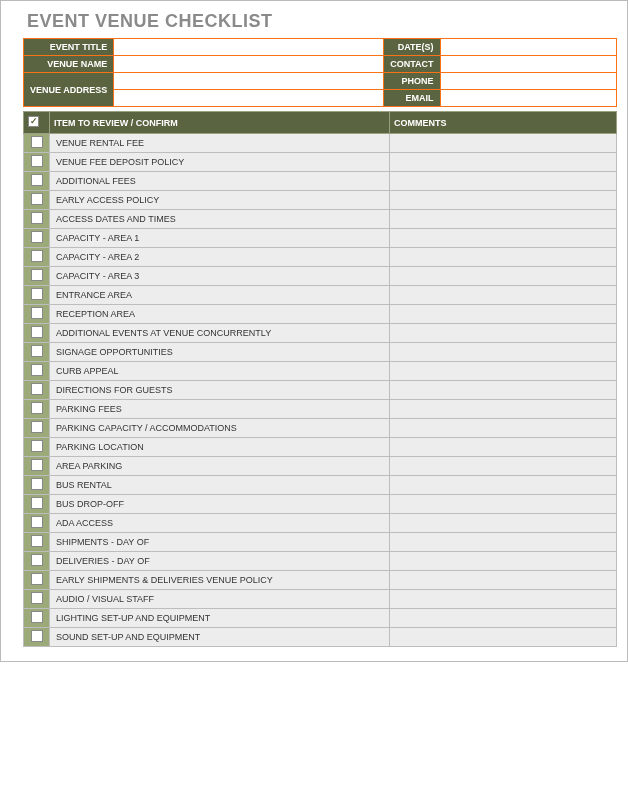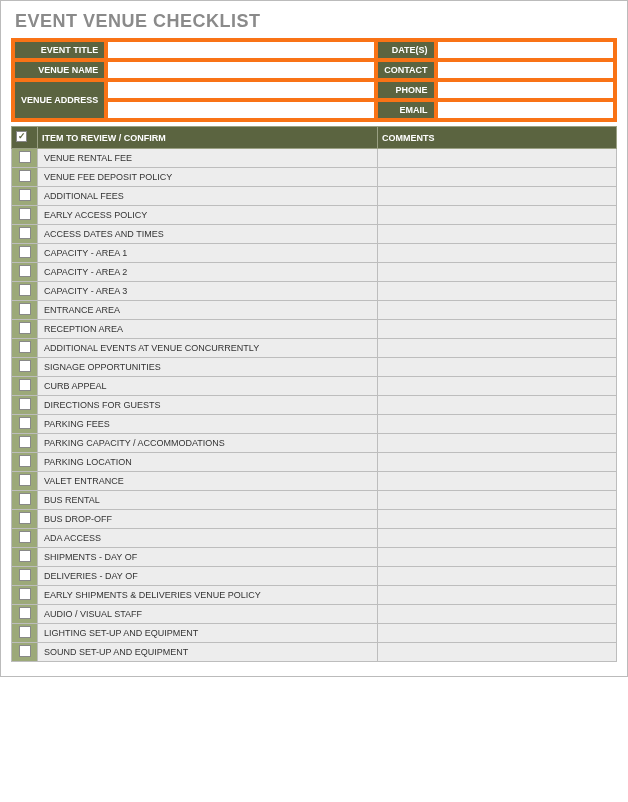--- a/index.html
+++ b/index.html
@@ -5,36 +5,36 @@
   * { box-sizing: border-box; margin: 0; padding: 0; }
   body {
     font-family: Arial, Helvetica, sans-serif;
     background: #fff;
     width: 628px;
     font-size: 10px;
   }
   .page {
     border: 1px solid #bbb;
     width: 628px;
-    padding: 10px 10px 14px 10px;
+    padding: 10px 10px 14px 22px;
   }
   .title {
     font-size: 18px;
     font-weight: bold;
     color: #8a8a8a;
     letter-spacing: 0.5px;
     margin: 0 0 6px 4px;
   }
   .meta {
     width: 100%;
     border-collapse: collapse;
     margin-bottom: 4px;
   }
   .meta td {
-    border: 4px solid #f97316;
+    border: 1px solid #f97316;
   }
   .meta .lab {
     background: #5b6440;
     color: #fff;
     font-weight: bold;
     font-size: 9px;
     text-align: right;
     padding: 3px 6px;
     white-space: nowrap;
   }
@@ -225,21 +225,21 @@
           <td class="item">PARKING CAPACITY / ACCOMMODATIONS</td>
           <td class="cmt"></td>
         </tr>
         <tr class="row">
           <td class="ck"><span class="box"></span></td>
           <td class="item">PARKING LOCATION</td>
           <td class="cmt"></td>
         </tr>
         <tr class="row">
           <td class="ck"><span class="box"></span></td>
-          <td class="item">VALET ENTRANCE</td>
+          <td class="item">AREA PARKING</td>
           <td class="cmt"></td>
         </tr>
         <tr class="row">
           <td class="ck"><span class="box"></span></td>
           <td class="item">BUS RENTAL</td>
           <td class="cmt"></td>
         </tr>
         <tr class="row">
           <td class="ck"><span class="box"></span></td>
           <td class="item">BUS DROP-OFF</td>

